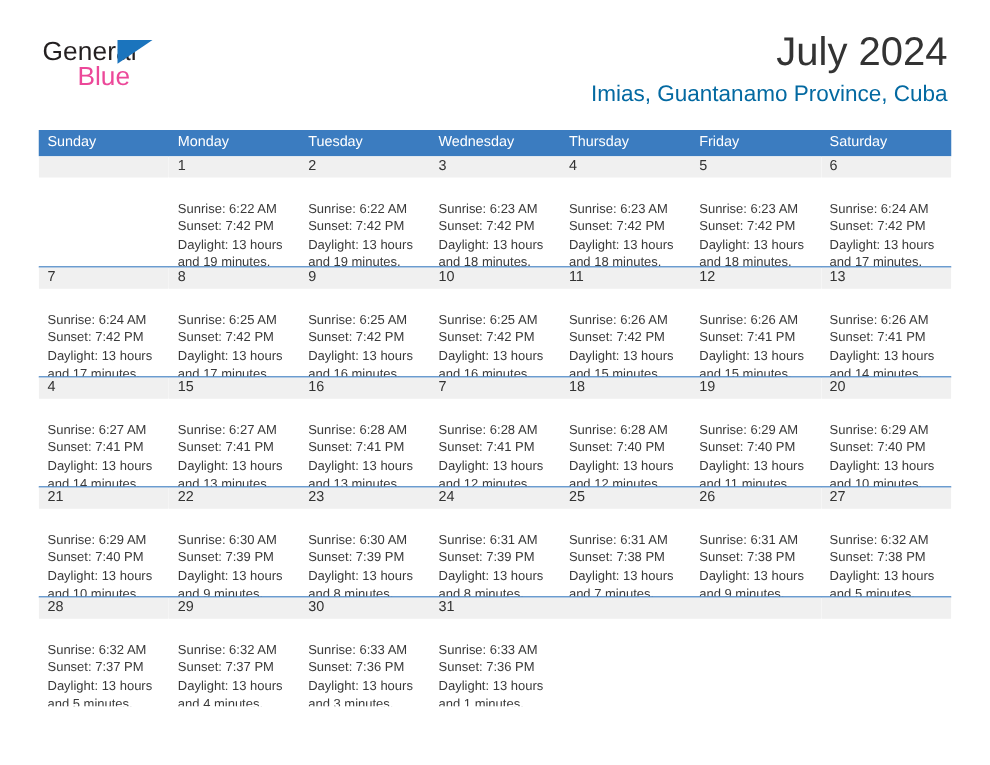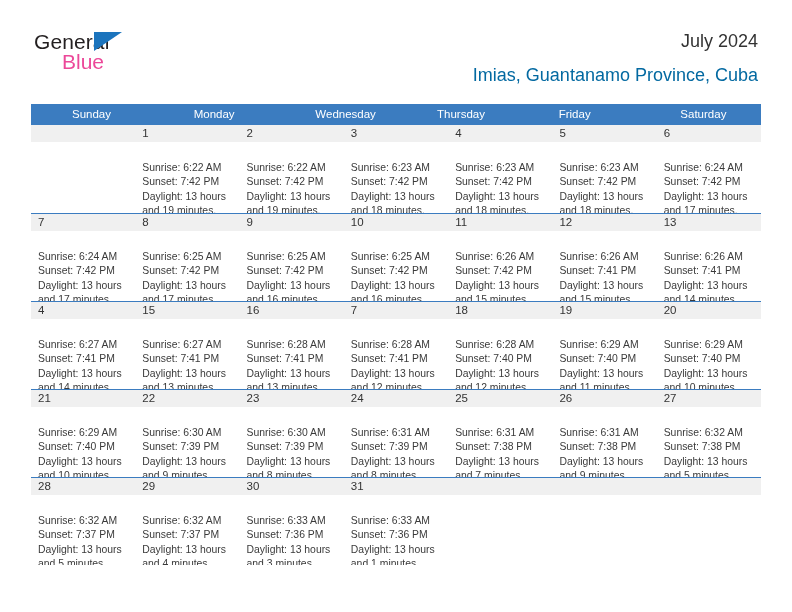--- a/index.html
+++ b/index.html
@@ -61,21 +61,21 @@
     border-bottom: 19px solid transparent;
   }
 
   .title-block {
     position: absolute;
     right: 0;
     top: 0;
     text-align: right;
   }
   .cal-title {
-    font-size: 18px;
+    font-size: 32px;
     color: #333333;
     line-height: 30px;
     white-space: nowrap;
   }
   .cal-subtitle {
     font-size: 18px;
     color: #0369a1;
     line-height: 20px;
     margin-top: 9px;
     white-space: nowrap;
@@ -95,21 +95,20 @@
   }
   .weekhead .wh {
     flex: 1 1 0;
     color: #ffffff;
     font-size: 11.5px;
     line-height: 21px;
     padding-left: 7px;
     box-sizing: border-box;
     white-space: nowrap;
     overflow: hidden;
-    margin-left: 34px;
   }
 
   .week {
     display: flex;
     border-top: 1px solid #3b7cc0;
     height: 88px;
     box-sizing: border-box;
   }
   .week.first {
     border-top: none;
@@ -159,20 +158,21 @@
       <div class="cal-title">July 2024</div>
       <div class="cal-subtitle">Imias, Guantanamo Province, Cuba</div>
     </div>
 
   </div>
 
   <div class="calendar">
     <div class="weekhead" id="weekhead">
         <div class="wh">Sunday</div>
         <div class="wh">Monday</div>
+        <div class="wh">Tuesday</div>
         <div class="wh">Wednesday</div>
         <div class="wh">Thursday</div>
         <div class="wh">Friday</div>
         <div class="wh">Saturday</div>
       </div>
     <div id="weeks">
         <div class="week first">
           <div class="day empty">
             <div class="day-num-band"></div>
             <div class="day-lines"></div>

